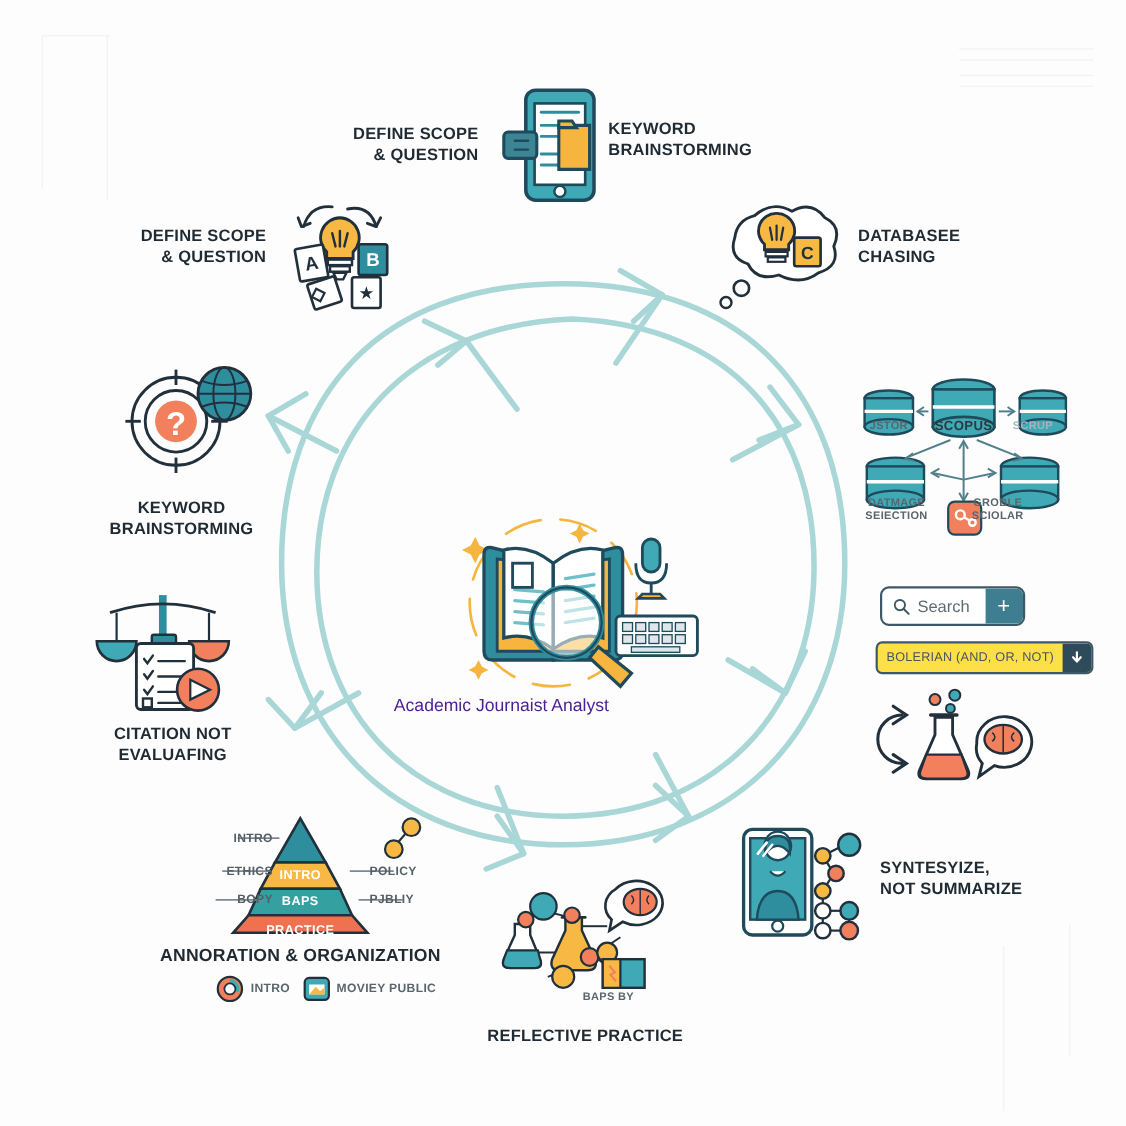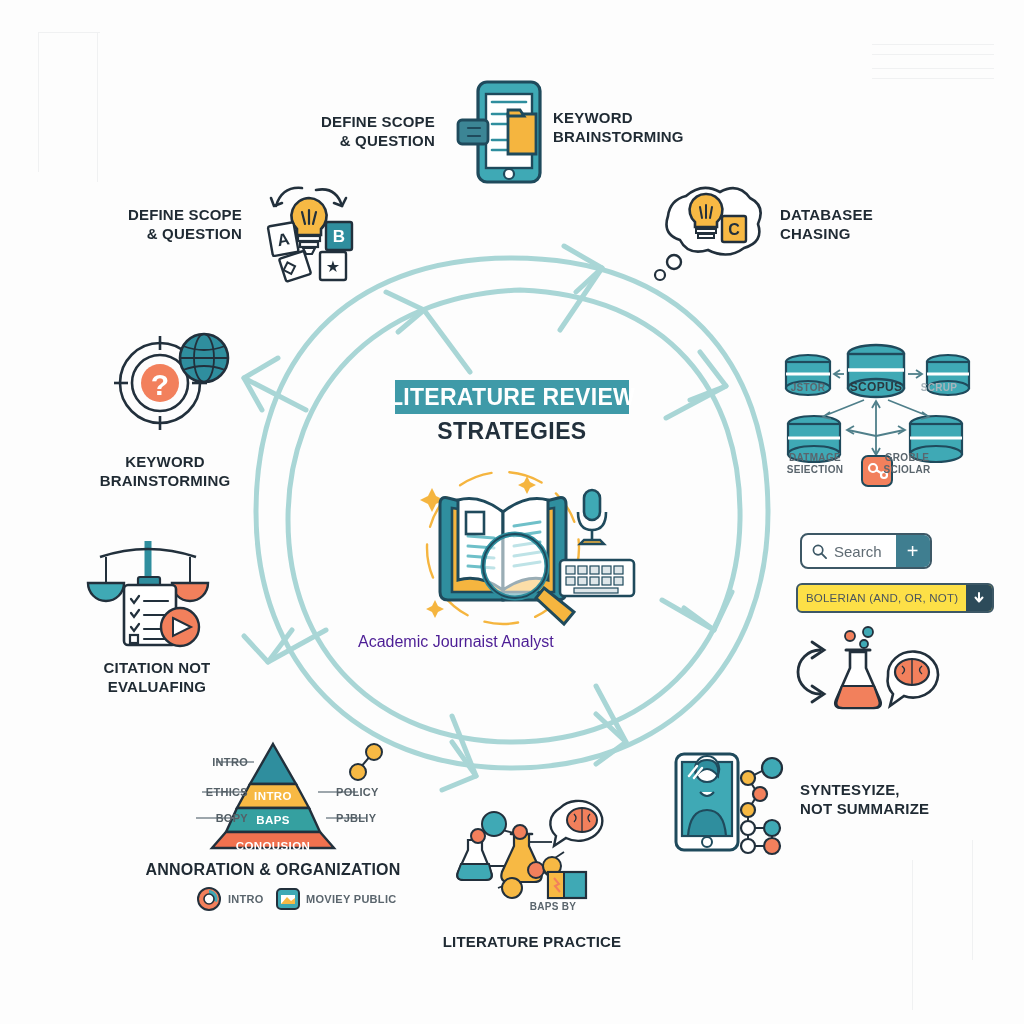--- a/index.html
+++ b/index.html
@@ -206,28 +206,20 @@
       <path d="M 602,268 L 560,330"></path>
       <path d="M 726,386 L 666,418"></path>
       <path d="M 714,630 L 662,600"></path>
       <path d="M 626,742 L 596,686"></path>
       <path d="M 476,776 L 452,716"></path>
       <path d="M 268,662 L 326,630"></path>
       <path d="M 244,378 L 306,410"></path>
     </g>
   </svg>
 
-  <div class="banner-wrap">
-    <div class="ribbon">
-      <div class="ribbon-tail left"></div>
-      <div class="ribbon-tail right"></div>
-      <span class="ribbon-text">LITERATURE REVIEW</span>
-    </div>
-    <div class="banner-sub">STRATEGIES</div>
-  </div>
 
   <svg style="position:absolute; left:398px; top:468px;" width="240" height="160">
 
     <circle cx="105" cy="80" r="76" fill="none" stroke="#f5b53f" stroke-width="2.4" stroke-linecap="round" stroke-dasharray="34 18"></circle>
     <g>
       <path d="M 30,28 l 4,-8 l 4,8 l 8,4 l -8,4 l -4,8 l -4,-8 l -8,-4 z" fill="#f5b53f"></path>
       <path d="M 126,14 l 3,-6 l 3,6 l 6,3 l -6,3 l -3,6 l -3,-6 l -6,-3 z" fill="#f5b53f"></path>
       <path d="M 34,138 l 3,-6 l 3,6 l 6,3 l -6,3 l -3,6 l -3,-6 l -6,-3 z" fill="#f5b53f"></path>
     </g>
 
@@ -572,21 +564,21 @@
 NOT SUMMARIZE</div>
 
   <svg style="position:absolute; left:208px; top:742px;" width="130" height="108">
     <path d="M 65,2 L 88,42 L 42,42 Z" fill="#2f8e9e" stroke="#22303c" stroke-width="2.4"></path>
     <path d="M 42,42 L 88,42 L 101,66 L 29,66 Z" fill="#f7b944" stroke="#22303c" stroke-width="2.4"></path>
     <path d="M 29,66 L 101,66 L 112,90 L 18,90 Z" fill="#35a0a0" stroke="#22303c" stroke-width="2.4"></path>
     <path d="M 18,90 L 112,90 L 126,106 L 4,106 Z" fill="#f0714f" stroke="#22303c" stroke-width="2.4"></path>
   </svg>
   <div class="tier" style="left:238px; top:790px; width:70px;">INTRO</div>
   <div class="tier" style="left:238px; top:814px; width:70px;">BAPS</div>
-  <div class="tier" style="left:228px; top:840px; width:90px;">CONOUSION</div>
+  <div class="tier" style="left:228px; top:840px; width:90px;">PRACTICE</div>
 
   <svg style="position:absolute; left:160px; top:748px;" width="230" height="100">
     <g stroke="#7d8890" stroke-width="1.6">
       <line x1="56" y1="14" x2="94" y2="14"></line>
       <line x1="42" y1="44" x2="86" y2="44"></line>
       <line x1="36" y1="70" x2="80" y2="70"></line>
       <line x1="158" y1="44" x2="198" y2="44"></line>
       <line x1="166" y1="70" x2="206" y2="70"></line>
     </g>
     <g stroke="#22303c" stroke-width="2" fill="none">
@@ -655,15 +647,15 @@
     </g>
     <g>
       <rect x="100" y="72" width="38" height="26" fill="#3fa9b5" stroke="#22303c" stroke-width="2.2"></rect>
       <path d="M 100,72 L 116,72 L 116,98 L 100,98 Z" fill="#f7b944" stroke="#22303c" stroke-width="2"></path>
       <path d="M 106,78 l 5,6 l -4,2 l 5,6" fill="none" stroke="#f2805c" stroke-width="2"></path>
     </g>
   </svg>
 
   <div class="cap" style="left:508px; top:901px; width:90px;">BAPS BY</div>
 
-  <div class="node-label center" style="left:398px; top:932px; width:268px;">LITERATURE PRACTICE</div>
+  <div class="node-label center" style="left:398px; top:932px; width:268px;">REFLECTIVE PRACTICE</div>
 
 </div>
 
 </body></html>

